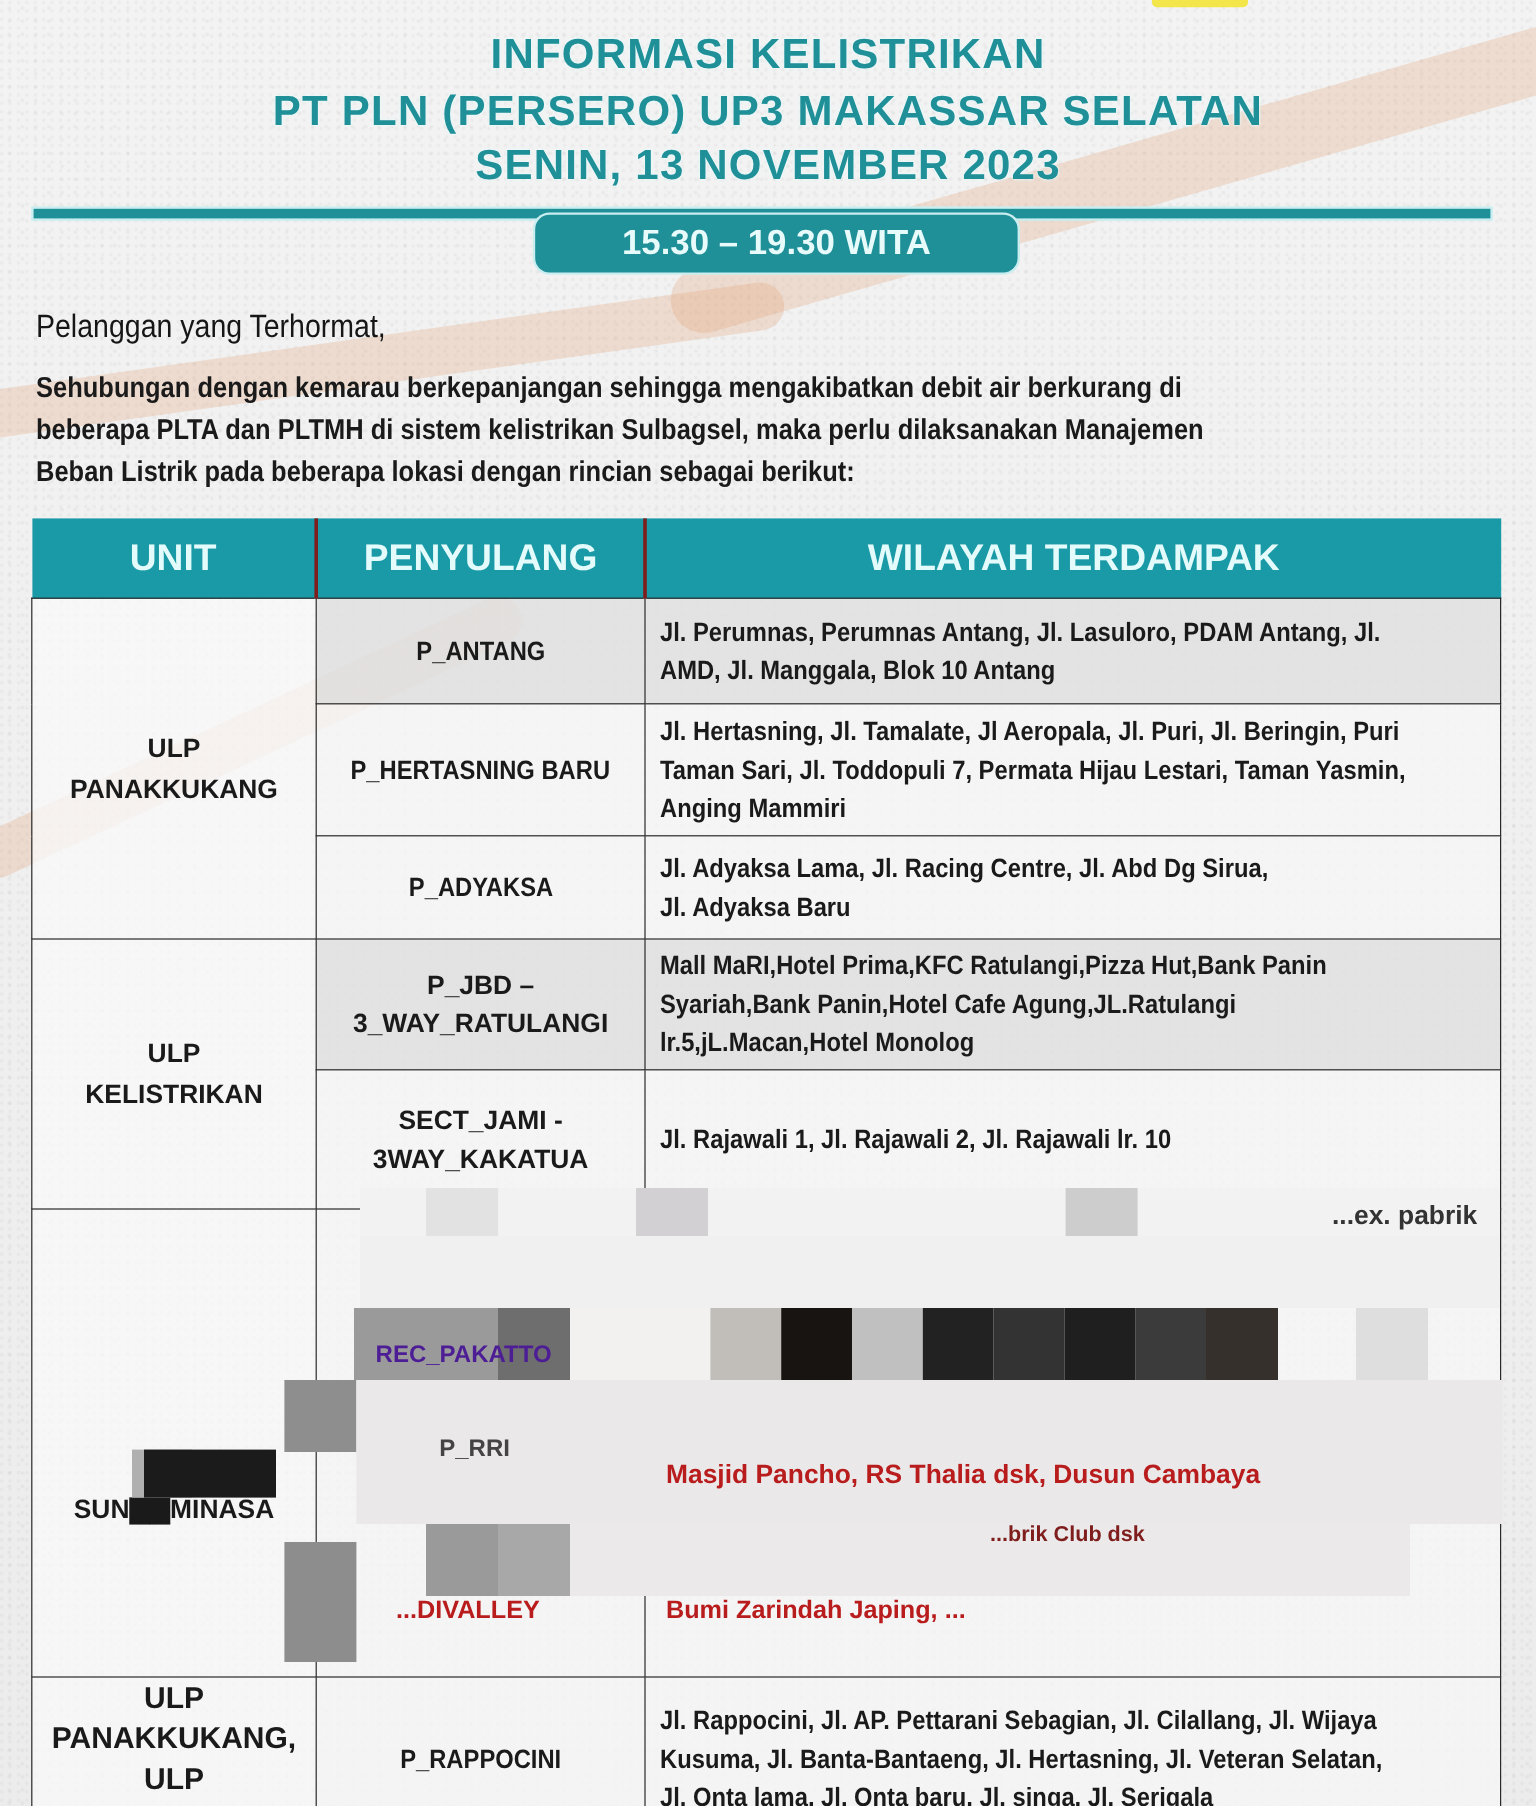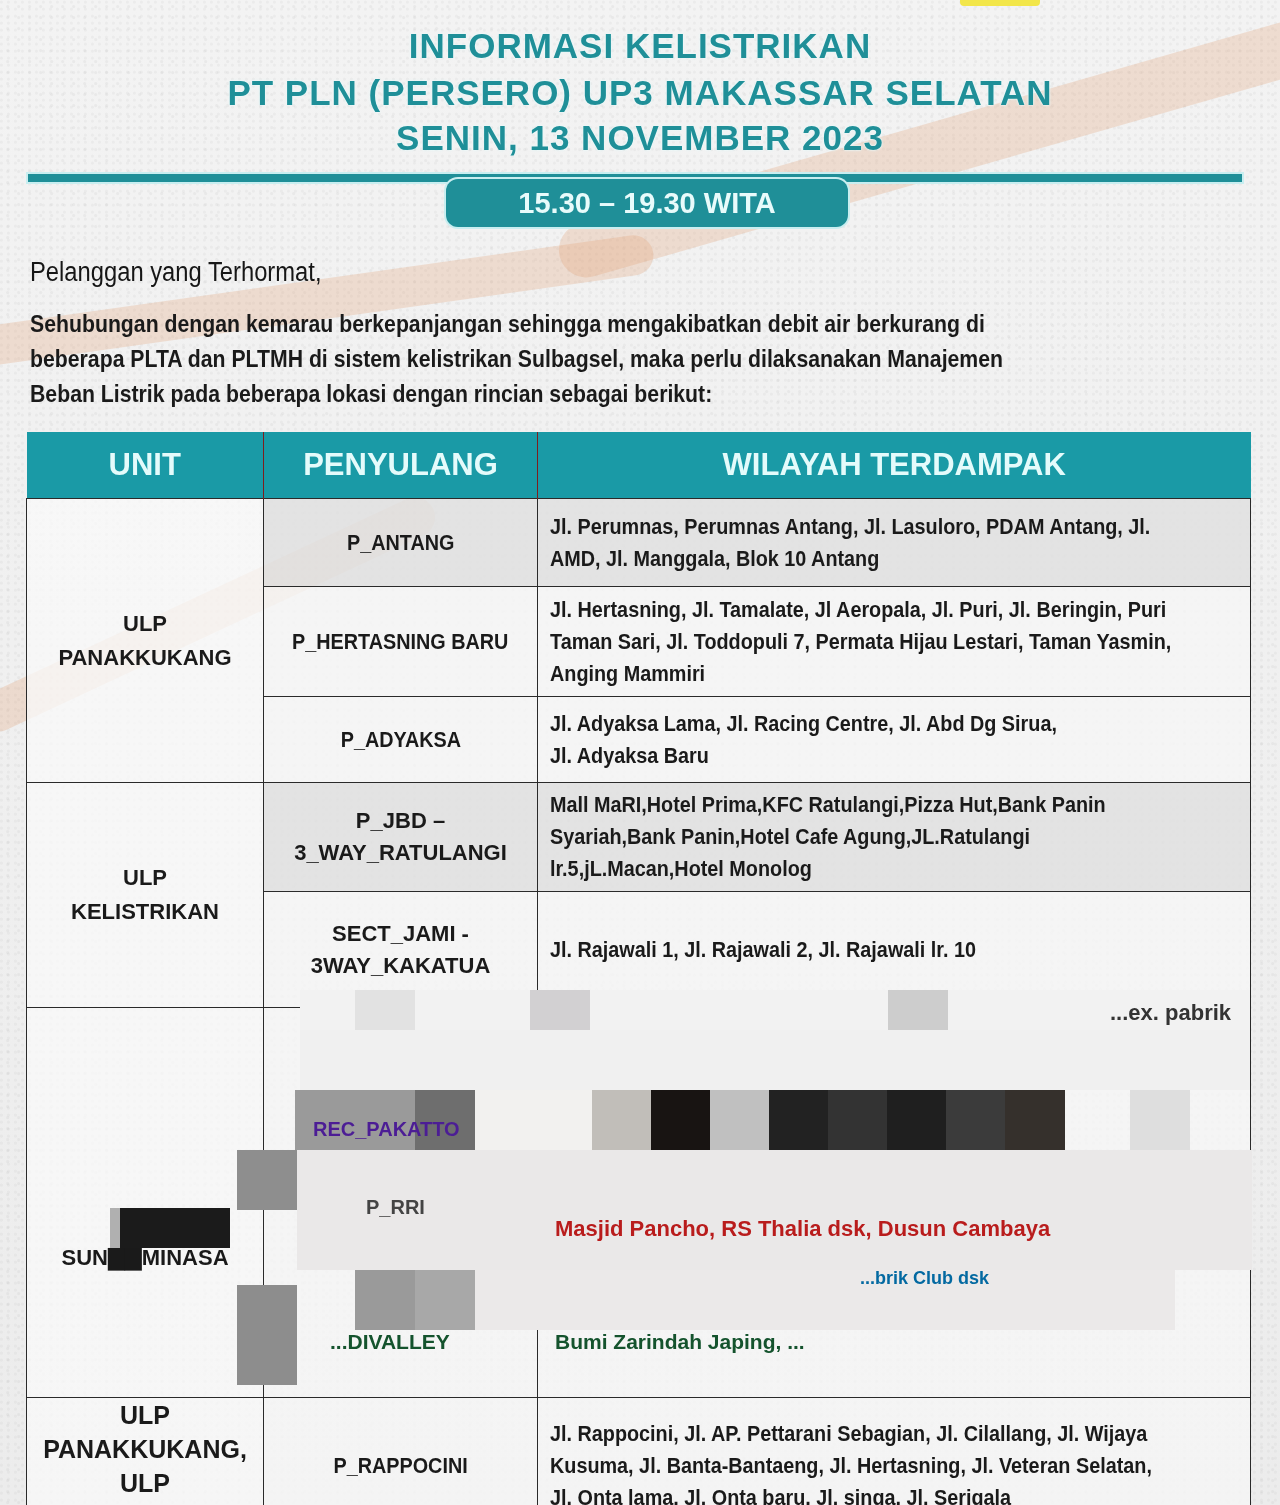--- a/index.html
+++ b/index.html
@@ -20,32 +20,32 @@
     text-shadow:0 0 3px #dff6f7,0 0 2px #fff;}
   .t1{top:26px}.t2{top:73px}.t3{top:118px}
   .rule{position:absolute;left:28px;top:174px;width:1214px;height:8px;background:#1f8f98;box-shadow:0 0 0 2px #c9eef0;}
   .pill{position:absolute;left:446px;top:179px;width:402px;height:48px;background:#1f8f98;border-radius:12px;
     color:#e8fbfb;font-weight:bold;font-size:29px;display:flex;align-items:center;justify-content:center;box-shadow:0 0 0 2px #c9eef0;}
   .greet{position:absolute;left:30px;top:257px;font-size:27px;color:#161616;font-weight:500;transform:scaleX(.88);transform-origin:left;}
   .para{position:absolute;left:30px;top:306px;width:1370px;font-size:24px;line-height:35px;color:#1a1a1a;font-weight:bold;
     transform:scaleX(.885);transform-origin:left;text-align:justify;}
   .para span{display:block}
   table.main{position:absolute;left:26px;top:432px;width:1225px;border-collapse:collapse;table-layout:fixed;}
-  table.main th{background:#1a9aa6;color:#e4fbfb;font-size:31px;font-weight:bold;height:64px;border-right:1px solid #7f1d1d;}
+  table.main th{background:#1a9aa6;color:#e4fbfb;font-size:31px;font-weight:bold;height:64px;border-right:3px solid #7f1d1d;}
   table.main td{border:1px solid #2a2a2a;font-size:22px;color:#1a1a1a;font-weight:bold;padding:0;}
   .col-unit{width:237px}.col-peny{width:274px}
   .unit{text-align:center;background:rgba(250,250,250,.75);line-height:34px;}
   .peny{text-align:center;line-height:32px;}
   .wil{padding:6px 12px !important;line-height:32px;margin-top:44px;}
   .narrow{display:inline-block;transform:scaleX(.9);transform-origin:left;white-space:nowrap}
   .narrowc{display:inline-block;transform:scaleX(.9);transform-origin:center;white-space:nowrap}
   .shade{background:rgba(225,225,225,.85)}
   .light{background:rgba(246,246,246,.8)}
   .pix{position:absolute;}
-  .blur-note{position:absolute;font-size:22px;font-weight:bold;color:#14532d;}
+  .blur-note{position:absolute;font-size:22px;font-weight:bold;color:#b91c1c;}
 </style>
 </head>
 <body>
 
 <div class="bg-texture"></div>
 <div class="stroke" style="left:560px;top:230px;width:800px;height:55px;transform:rotate(-16deg);"></div>
 <div class="stroke" style="left:-40px;top:330px;width:700px;height:40px;transform:rotate(-8deg);"></div>
 <div class="stroke" style="left:-20px;top:700px;width:500px;height:40px;transform:rotate(-25deg);"></div>
 <div class="yellow-tab"></div>
 
@@ -179,15 +179,15 @@
   <div class="pix" style="left:120px;top:1208px;width:110px;height:40px;background:#1b1b1b"></div>
   <div class="pix" style="left:237px;top:1285px;width:60px;height:100px;background:#8d8d8d"></div>
   <div class="pix" style="left:355px;top:1270px;width:60px;height:60px;background:#9a9a9a"></div>
   <div class="pix" style="left:415px;top:1270px;width:60px;height:60px;background:#a8a8a8"></div>
   <div class="pix" style="left:475px;top:1270px;width:700px;height:60px;background:#ebe9e9"></div>
 </div>
 <div class="blur-note" style="left:1110px;top:1000px;color:#333">...ex. pabrik</div>
 <div class="blur-note" style="left:313px;top:1118px;font-size:20px;color:#4c1d95">REC_PAKATTO</div>
 <div class="blur-note" style="left:366px;top:1196px;font-size:20px;color:#444">P_RRI</div>
 <div class="blur-note" style="left:555px;top:1216px;font-size:22px;color:#b91c1c">Masjid Pancho, RS Thalia dsk, Dusun Cambaya</div>
-<div class="blur-note" style="left:860px;top:1268px;font-size:18px;color:#0369a1">...brik Club dsk</div>
+<div class="blur-note" style="left:825px;top:1268px;font-size:18px;color:#7f1d1d">...brik Club dsk</div>
 <div class="blur-note" style="left:330px;top:1330px;font-size:21px">...DIVALLEY</div>
 <div class="blur-note" style="left:555px;top:1330px;font-size:21px">Bumi Zarindah Japing, ...</div>
 
 </body></html>

